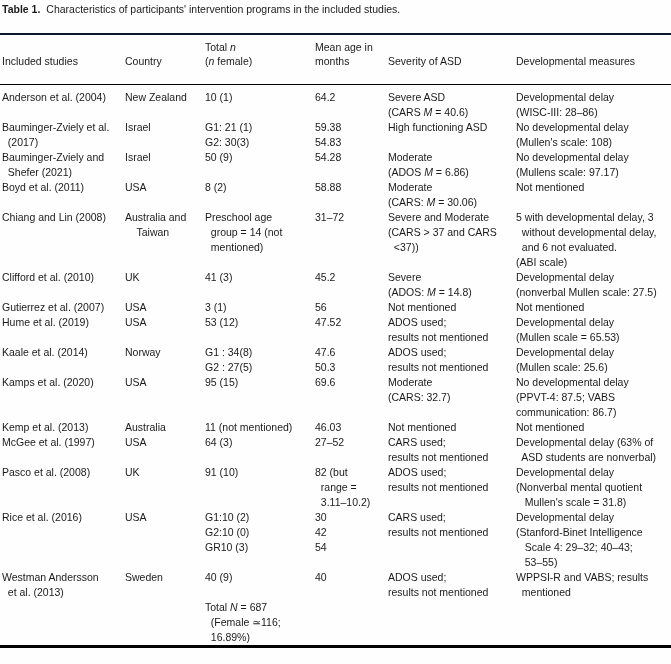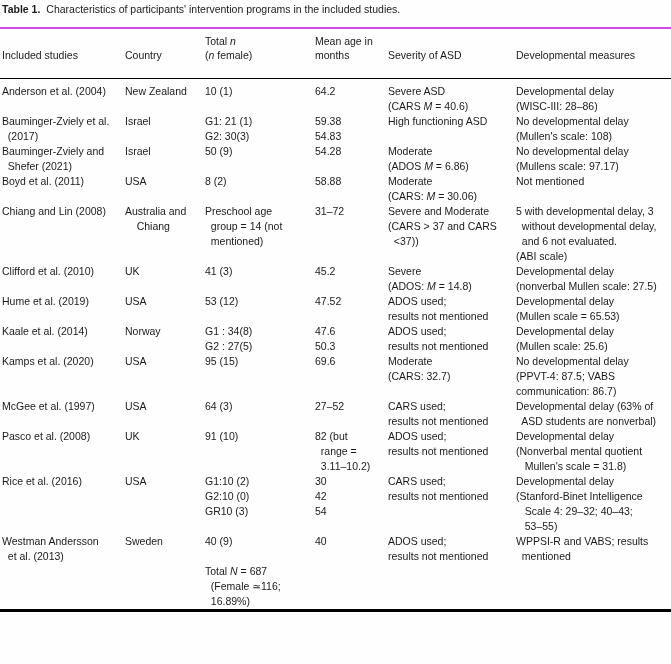--- a/index.html
+++ b/index.html
@@ -12,22 +12,22 @@
     width: 671px;
     height: 664px;
     background: #fefefe;
     font-family: "Liberation Sans", sans-serif;
     font-size: 10.5px;
     color: #1a1a1a;
     overflow: hidden;
     box-sizing: border-box;
   }
   .table-title {
-    padding: 3px 2px 11px 2px;
-    border-bottom: 2px solid #d946ef;
+    padding: 3px 2px 17px 2px;
+    border-bottom: 2px solid #0f172a;
     line-height: 13px;
     white-space: pre;
   }
   .table-title .bold {
     font-weight: bold;
     margin-right: 6px;
   }
   table.char-table {
     width: 671px;
     table-layout: fixed;
@@ -183,21 +183,21 @@
           <td>
             <div class="line">Not mentioned</div>
           </td>
         </tr>
         <tr>
           <td>
             <div class="line">Chiang and Lin (2008)</div>
           </td>
           <td>
             <div class="line">Australia and</div>
-            <div class="line">    Chiang</div>
+            <div class="line">    Taiwan</div>
           </td>
           <td>
             <div class="line">Preschool age</div>
             <div class="line">  group = 14 (not</div>
             <div class="line">  mentioned)</div>
           </td>
           <td>
             <div class="line">31–72</div>
           </td>
           <td>
@@ -229,20 +229,40 @@
             <div class="line">Severe</div>
             <div class="line">(ADOS: <i>M</i> = 14.8)</div>
           </td>
           <td>
             <div class="line">Developmental delay</div>
             <div class="line">(nonverbal Mullen scale: 27.5)</div>
           </td>
         </tr>
         <tr>
           <td>
+            <div class="line">Gutierrez et al. (2007)</div>
+          </td>
+          <td>
+            <div class="line">USA</div>
+          </td>
+          <td>
+            <div class="line">3 (1)</div>
+          </td>
+          <td>
+            <div class="line">56</div>
+          </td>
+          <td>
+            <div class="line">Not mentioned</div>
+          </td>
+          <td>
+            <div class="line">Not mentioned</div>
+          </td>
+        </tr>
+        <tr>
+          <td>
             <div class="line">Hume et al. (2019)</div>
           </td>
           <td>
             <div class="line">USA</div>
           </td>
           <td>
             <div class="line">53 (12)</div>
           </td>
           <td>
             <div class="line">47.52</div>
@@ -294,20 +314,40 @@
             <div class="line">69.6</div>
           </td>
           <td>
             <div class="line">Moderate</div>
             <div class="line">(CARS: 32.7)</div>
           </td>
           <td>
             <div class="line">No developmental delay</div>
             <div class="line">(PPVT-4: 87.5; VABS</div>
             <div class="line">communication: 86.7)</div>
+          </td>
+        </tr>
+        <tr>
+          <td>
+            <div class="line">Kemp et al. (2013)</div>
+          </td>
+          <td>
+            <div class="line">Australia</div>
+          </td>
+          <td>
+            <div class="line">11 (not mentioned)</div>
+          </td>
+          <td>
+            <div class="line">46.03</div>
+          </td>
+          <td>
+            <div class="line">Not mentioned</div>
+          </td>
+          <td>
+            <div class="line">Not mentioned</div>
           </td>
         </tr>
         <tr>
           <td>
             <div class="line">McGee et al. (1997)</div>
           </td>
           <td>
             <div class="line">USA</div>
           </td>
           <td>

